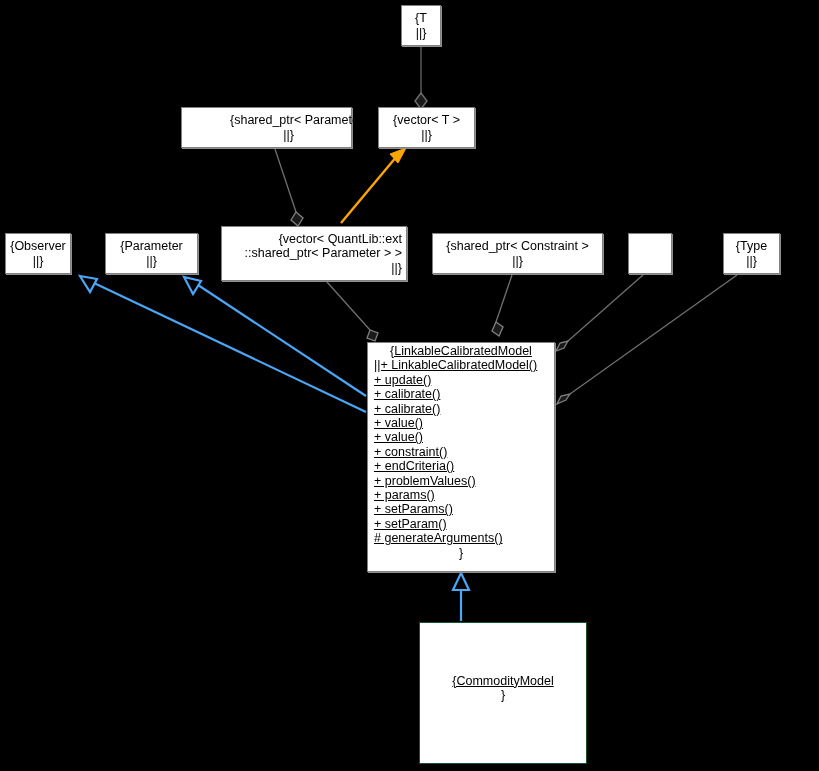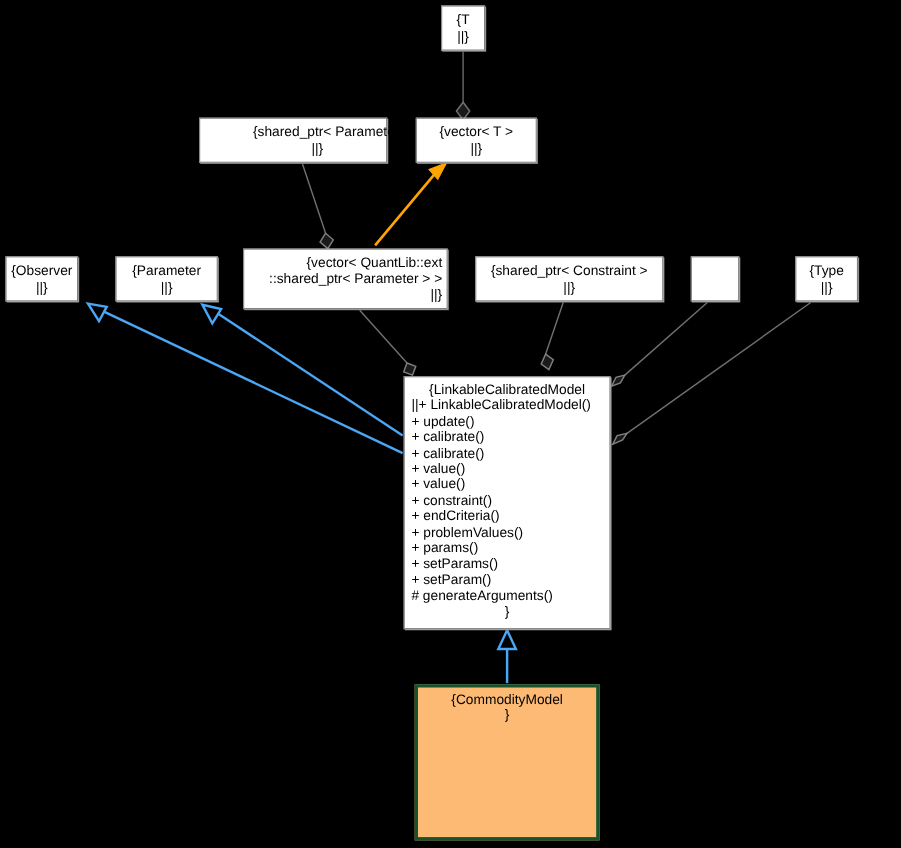--- a/index.html
+++ b/index.html
@@ -43,41 +43,43 @@
     align-items: center;
     z-index: 5;
   }
   .node .ln {
     display: block;
     width: 100%;
   }
   .node.detail {
     text-align: left;
     align-items: stretch;
-    justify-content: flex-start;
+    justify-content: center;
     padding: 4px 6px 14px 6px;
     line-height: 14.4px;
+    text-decoration: underline;
   }
   .node.detail .title {
     text-align: center;
     display: block;
   }
   .node.detail .member {
     display: block;
     text-align: left;
     white-space: pre;
   }
   .node.detail .closebrace {
     text-align: center;
     display: block;
   }
   .node.filled {
-    background: #fdba74;
-    border: 3px solid #14532d;
+    background: #ffffff;
+    border: 1px solid #14532d;
     box-shadow: none;
+    margin-left: 42px;
   }
 </style>
 </head>
 <body>
 
 <div id="canvas">
 
   <svg id="edges" width="819" height="771" viewBox="0 0 819 771">
 
     <g>
@@ -134,21 +136,21 @@
   <div class="node" style="left: 401px; top: 5px; width: 40px; height: 41px;">
     <span class="ln">{T</span>
     <span class="ln">||}</span>
   </div>
 
   <div class="node" style="left: 181px; top: 107px; width: 171px; height: 41px; padding-left: 48px;">
     <span class="ln">{shared_ptr&lt; Parameter &gt;</span>
     <span class="ln">||}</span>
   </div>
 
-  <div class="node" style="left: 378px; top: 107px; width: 110px; height: 41px;">
+  <div class="node" style="left: 378px; top: 107px; width: 97px; height: 41px;">
     <span class="ln">{vector&lt; T &gt;</span>
     <span class="ln">||}</span>
   </div>
 
   <div class="node" style="left: 5px; top: 233px; width: 66px; height: 41px;">
     <span class="ln">{Observer</span>
     <span class="ln">||}</span>
   </div>
 
   <div class="node" style="left: 105px; top: 233px; width: 93px; height: 41px;">

